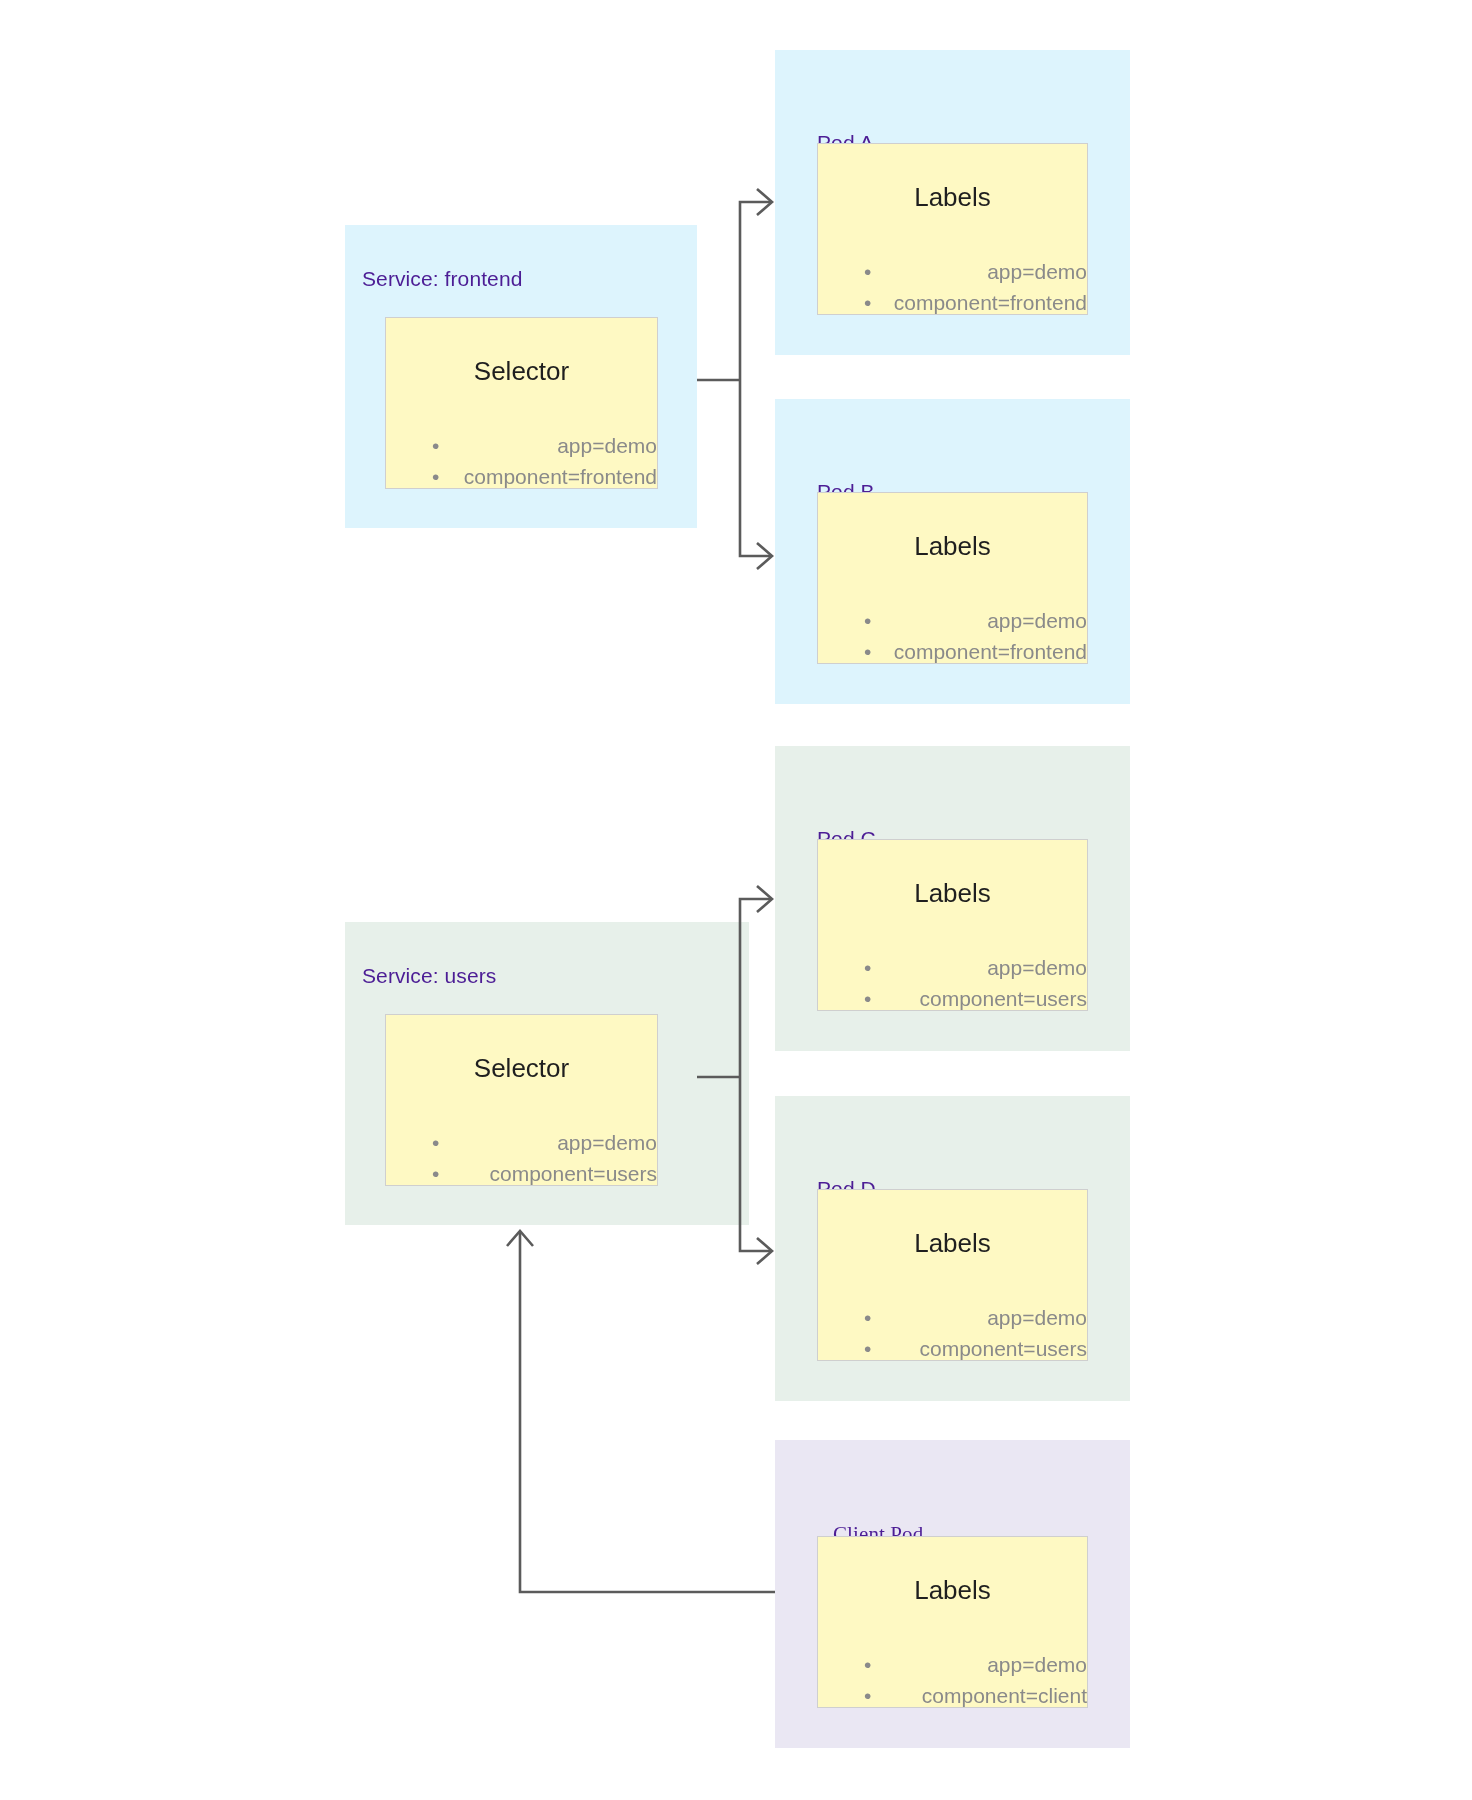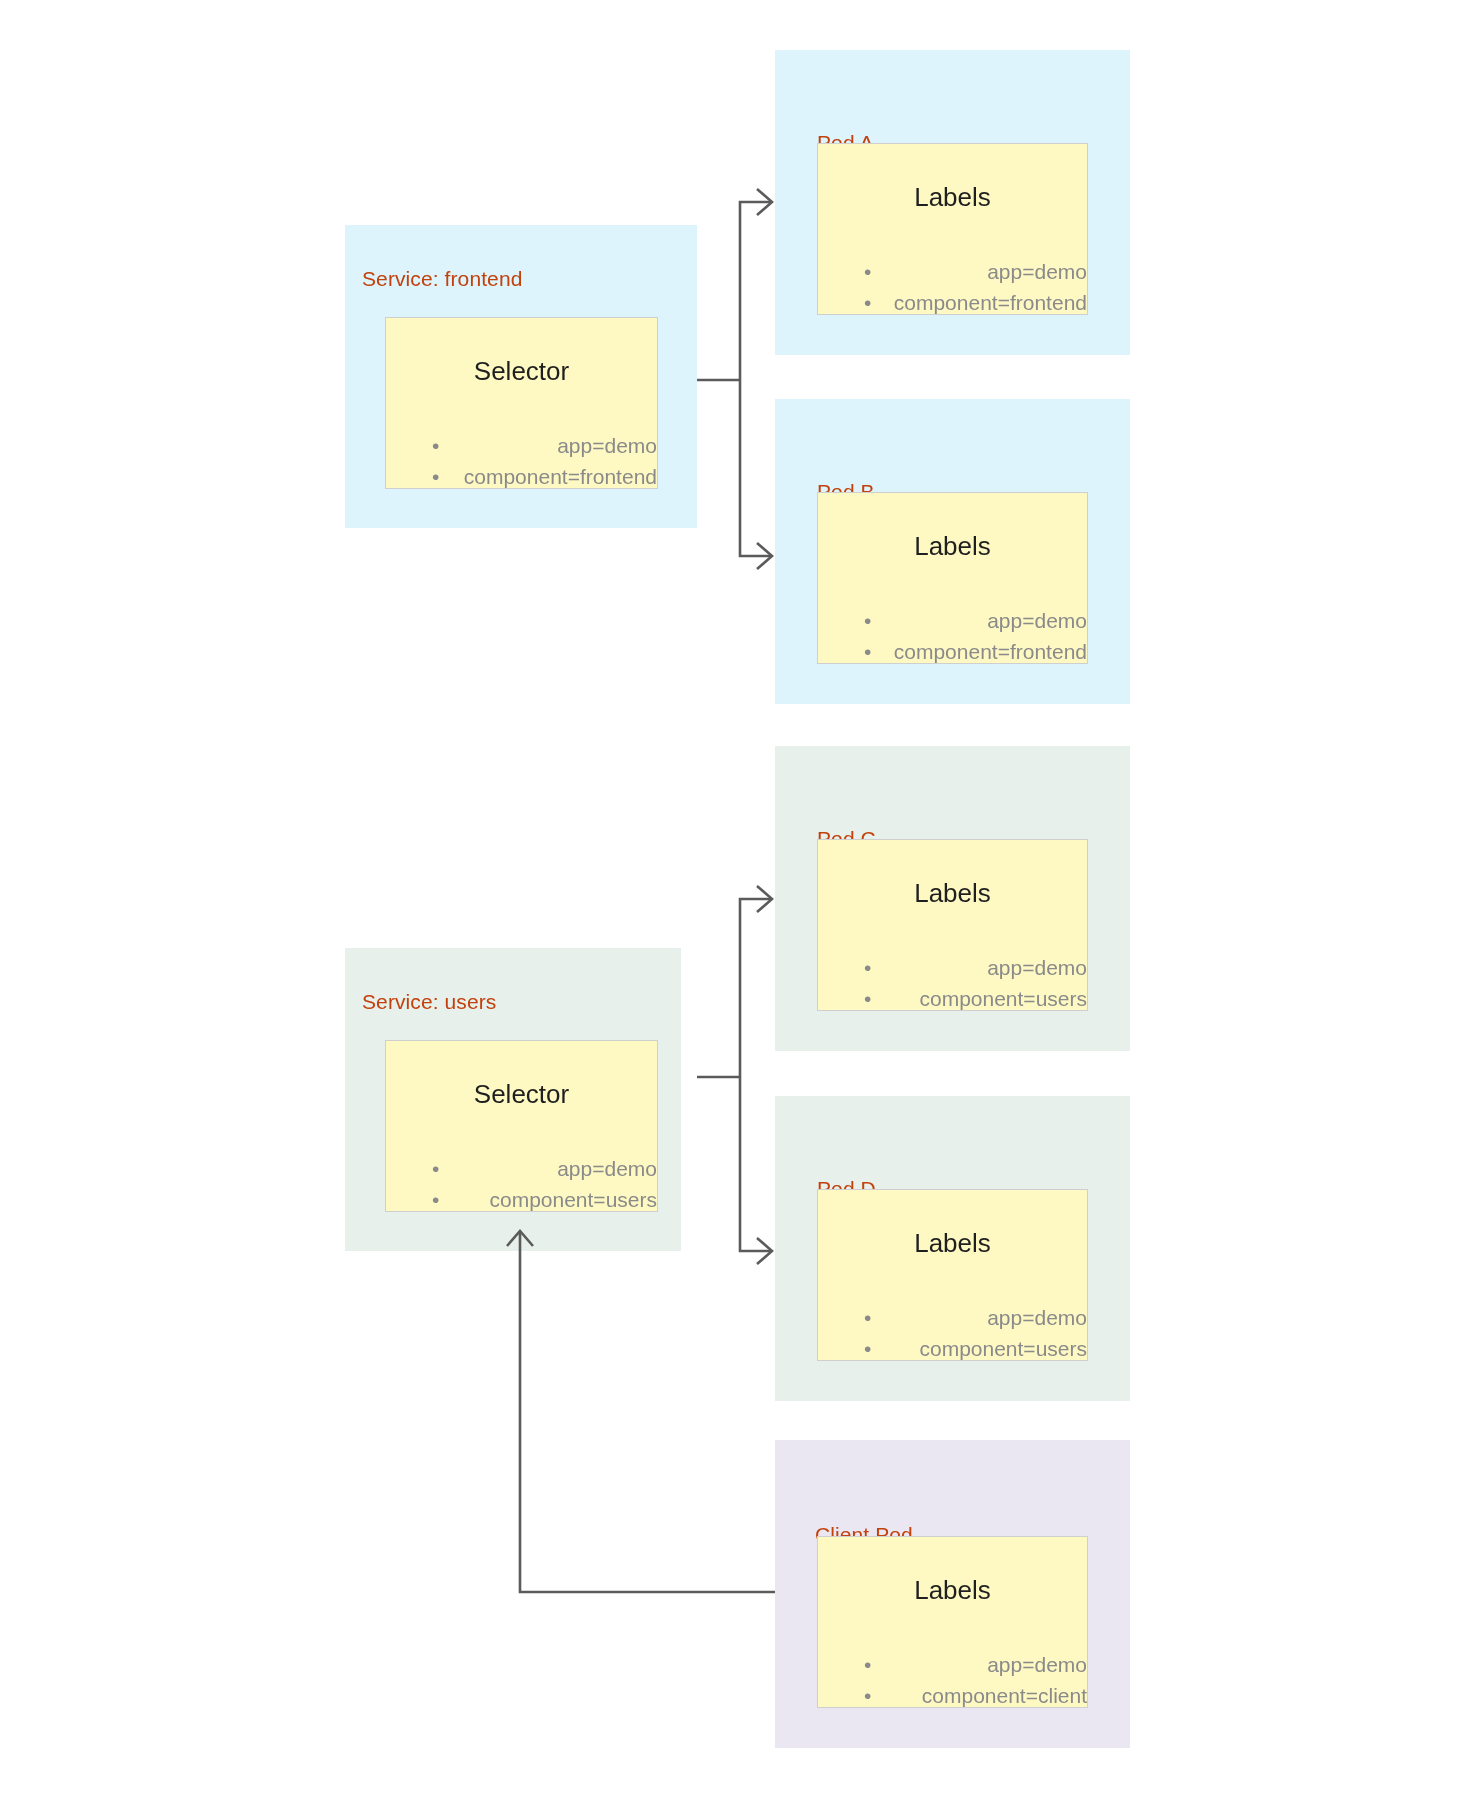--- a/index.html
+++ b/index.html
@@ -23,21 +23,21 @@
 
   
   .group-box {
     position: absolute;
     box-sizing: border-box;
   }
   .group-title {
     position: absolute;
     font-size: 21px;
     line-height: 1;
-    color: #c2410c;
+    color: #4c1d95;
     white-space: nowrap;
     letter-spacing: 0.1px;
   }
 
   
   .card {
     position: absolute;
     box-sizing: border-box;
     background: #fef9c3;
     border: 1.5px solid #cfcfcf;
@@ -142,21 +142,21 @@
       <div class="card-title" style="margin-top:40px;">Labels</div>
       <div class="card-rule" style="width:210px; margin-top:30px;"></div>
       <ul class="card-list" style="margin:16px 0 0 46px;">
         <li>app=demo</li>
         <li>component=users</li>
       </ul>
     </div>
   </div>
 
   <div class="group-box" style="left:775px; top:1440px; width:355px; height:308px; background:#eae7f3;">
-    <div class="group-title" style="left:40px; top:84px;">Client Pod</div>
+    <div class="group-title" style="left:58px; top:84px;font-family:Liberation Serif, serif;">Client Pod</div>
     <div class="card" style="left:42px; top:96px; width:271px; height:172px;">
       <div class="card-title" style="margin-top:40px;">Labels</div>
       <div class="card-rule" style="width:210px; margin-top:30px;"></div>
       <ul class="card-list" style="margin:16px 0 0 46px;">
         <li>app=demo</li>
         <li>component=client</li>
       </ul>
     </div>
   </div>
 
@@ -165,21 +165,21 @@
     <div class="card" style="left:40px; top:92px; width:273px; height:172px;">
       <div class="card-title" style="margin-top:40px;">Selector</div>
       <div class="card-rule" style="width:210px; margin-top:30px;"></div>
       <ul class="card-list" style="margin:16px 0 0 46px;">
         <li>app=demo</li>
         <li>component=frontend</li>
       </ul>
     </div>
   </div>
 
-  <div class="group-box" style="left:345px; top:922px; width:336px; height:303px; background:#e7f0ea;margin-top:26px;">
+  <div class="group-box" style="left:345px; top:922px; width:404px; height:303px; background:#e7f0ea;">
     <div class="group-title" style="left:17px; top:43px;">Service: users</div>
     <div class="card" style="left:40px; top:92px; width:273px; height:172px;">
       <div class="card-title" style="margin-top:40px;">Selector</div>
       <div class="card-rule" style="width:210px; margin-top:30px;"></div>
       <ul class="card-list" style="margin:16px 0 0 46px;">
         <li>app=demo</li>
         <li>component=users</li>
       </ul>
     </div>
   </div>

